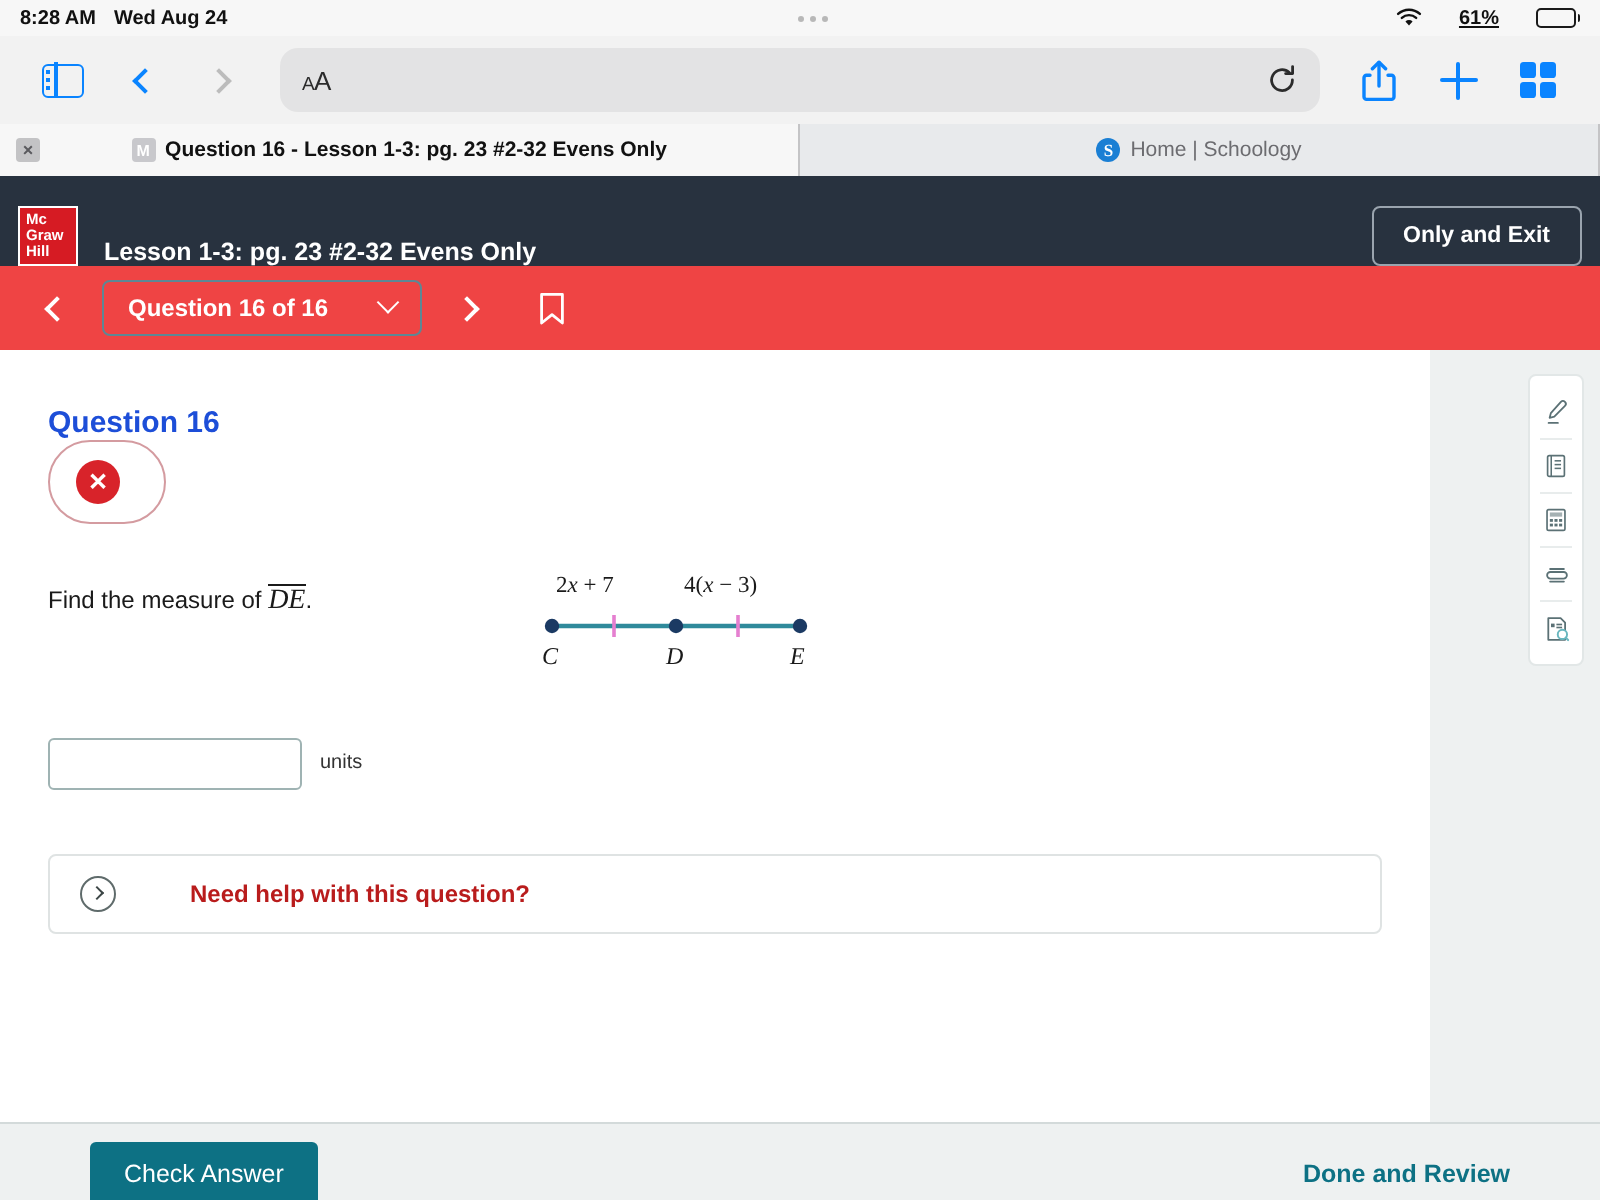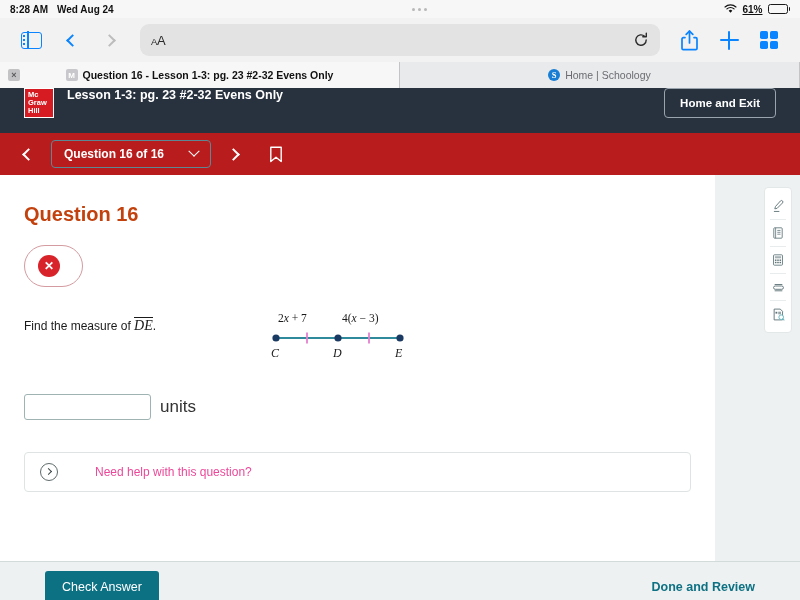--- a/index.html
+++ b/index.html
@@ -14,21 +14,21 @@
   .statusbar {
     height: 18px; width: 100%;
     background: #f7f7f7;
     display: flex; align-items: center;
     padding: 0 10px;
     font-size: 10px; font-weight: bold; color: #111;
   }
   .sb-left { display: flex; align-items: center; gap: 9px; }
   .sb-center { flex: 1; display: flex; justify-content: center; align-items: center; gap: 3px; }
   .sb-dot { width: 3px; height: 3px; border-radius: 50%; background: #b8b8b8; }
-  .sb-right { display: flex; align-items: center; gap: 5px; text-decoration: underline; }
+  .sb-right { display: flex; align-items: center; gap: 18px; text-decoration: underline; }
   .wifi-ic { width: 13px; height: 10px; display: block; }
   .batt { display: flex; align-items: center; }
   .batt-body {
     width: 20px; height: 10px; border: 1px solid #1a1a1a;
     border-radius: 2.5px; padding: 1px; position: relative;
   }
   .batt-fill { height: 100%; background: #1a1a1a; border-radius: 1px; }
   .batt-cap {
     width: 1.5px; height: 4px; background: #1a1a1a;
     border-radius: 0 1px 1px 0; margin-left: 1px;
@@ -131,41 +131,41 @@
   .fav-sc {
     width: 12px; height: 12px; border-radius: 50%; background: #1a7fd4;
     color: #fff; font-size: 8.5px; font-weight: bold;
     display: flex; align-items: center; justify-content: center;
     font-family: "Liberation Serif", serif;
   }
 
   
   .app-header {
     height: 45px; background: #28323f;
-    display: flex; align-items: flex-start; padding: 0 24px;
+    display: flex; align-items: flex-end; padding: 0 9px;
   }
   .mh-logo {
     width: 30px; height: 30px; background: #d61b23;
     border: 1.5px solid #fff; color: #fff;
     font-size: 7.5px; font-weight: bold; line-height: 8.2px;
     display: flex; flex-direction: column; justify-content: center;
     padding-left: 3px;
   }
   .app-title {
     color: #fff; font-size: 12.5px; font-weight: bold; margin-left: 13px;
   }
   .save-exit {
     margin-left: auto; color: #fff; font-size: 11.5px; font-weight: bold;
     border: 1px solid #9aa4ae; border-radius: 4px;
     padding: 8px 15px; background: transparent;
   }
 
   
   .qnav {
-    height: 42px; background: #b91c1c;
+    height: 42px; background: #ef4444;
     display: flex; align-items: center; padding: 0 12px; gap: 5px;
   }
   .qnav-arrow {
     width: 30px; height: 30px; display: flex;
     align-items: center; justify-content: center; color: #ffffff;
   }
   .qselect {
     border: 1px solid #5e8794; border-radius: 4px;
     padding: 6px 12px; display: flex; align-items: center; gap: 26px;
     color: #fff; font-size: 12px; font-weight: bold; margin: 0 4px;
@@ -180,22 +180,22 @@
   .stage {
     height: 386px; background: #eef1f1; position: relative;
     display: flex;
   }
   .content-card {
     width: 715px; background: #fff; height: 100%;
     padding: 28px 0 0 0; overflow: hidden;
   }
 
   .q-heading {
-    color: #c2410c; font-size: 20px; font-weight: bold;
-    margin-left: 24px; margin-bottom: 19px;
+    color: #1d4ed8; font-size: 15px; font-weight: bold;
+    margin-left: 24px; 
   }
 
   .alert {
     display: inline-flex; align-items: center; gap: 11px;
     border: 1.5px solid #d49ba0; border-radius: 26px;
     padding: 9px 22px 9px 13px; margin-left: 24px;
   }
   .alert-ic {
     width: 22px; height: 22px; border-radius: 50%; background: #d8232a;
     color: #fff; display: flex; align-items: center; justify-content: center;
@@ -221,38 +221,38 @@
   .fig-label { position: absolute; font-size: 12px; color: #1a1a1a;
     font-family: "Liberation Serif", serif; font-style: italic; }
 
   .answer-row { display: flex; align-items: center; gap: 9px; margin: 30px 0 0 24px; }
   .answer-input {
     width: 127px; height: 26px; border: 1px solid #9fb3b3;
     border-radius: 3px; background: #fff;
     font-family: "Liberation Sans", sans-serif; font-size: 12px;
     padding: 0 6px;
   }
-  .units-label { font-size: 17px; color: #333; }
+  .units-label { font-size: 10px; color: #333; }
 
   .help-box {
     margin: 32px 24px 0 24px; border: 1px solid #dfe3e3;
     border-radius: 4px; height: 40px;
     display: flex; align-items: center; padding: 0 15px; gap: 13px;
     background: #fff;
   }
   .help-chev {
     width: 18px; height: 18px; border-radius: 50%;
     border: 1.2px solid #5f6b6b; display: flex;
     align-items: center; justify-content: center; flex-shrink: 0;
   }
   .help-chev-arrow {
     width: 5px; height: 5px; border-right: 1.4px solid #3c4646;
     border-top: 1.4px solid #3c4646; transform: rotate(45deg); margin-left: -1.5px;
   }
-  .help-text { font-size: 12px; font-weight: normal; color: #ec4899; padding-left: 24px; }
+  .help-text { font-size: 12px; font-weight: bold; color: #b91c1c; padding-left: 24px; }
 
   
   .tool-rail {
     position: absolute; right: 8px; top: 12px;
     width: 28px; background: #fff; border: 1px solid #e2e7e7;
     border-radius: 4px; padding: 5px 0;
     display: flex; flex-direction: column; align-items: center;
   }
   .tool-btn {
     width: 22px; height: 22px; display: flex;
@@ -364,21 +364,21 @@
   </div>
 </div>
 
 <div class="app-header">
   <div class="mh-logo">
     <span>Mc</span>
     <span>Graw</span>
     <span>Hill</span>
   </div>
   <div class="app-title">Lesson 1-3: pg. 23 #2-32 Evens Only</div>
-  <button class="save-exit">Home and Exit</button>
+  <button class="save-exit">Only and Exit</button>
 </div>
 
 <div class="qnav">
   <div class="qnav-arrow">
       <span class="chev left"></span>
     </div>
   <div class="qselect">
     <span>Question 16 of 16</span>
     <span class="caret"></span>
   </div>

